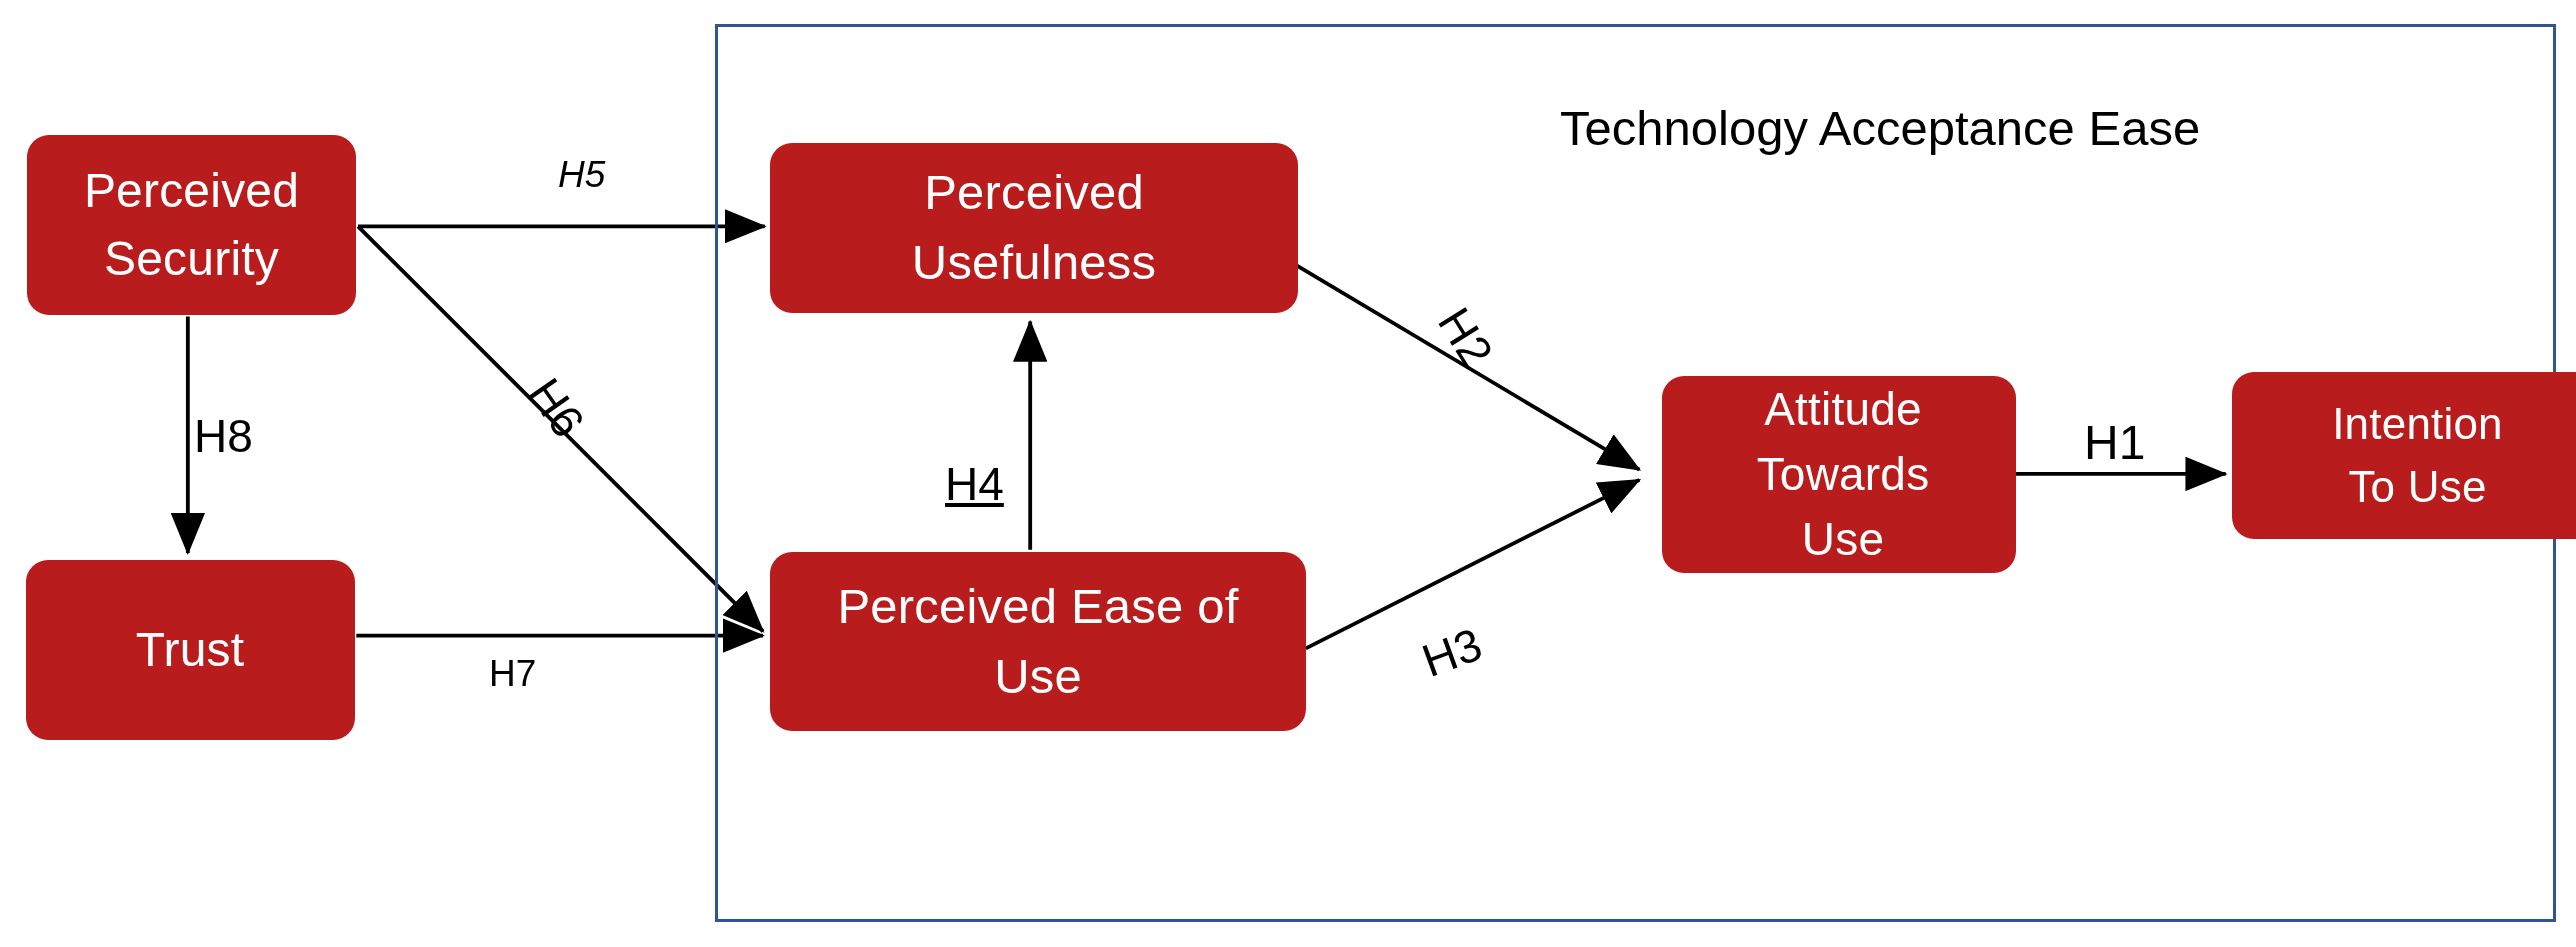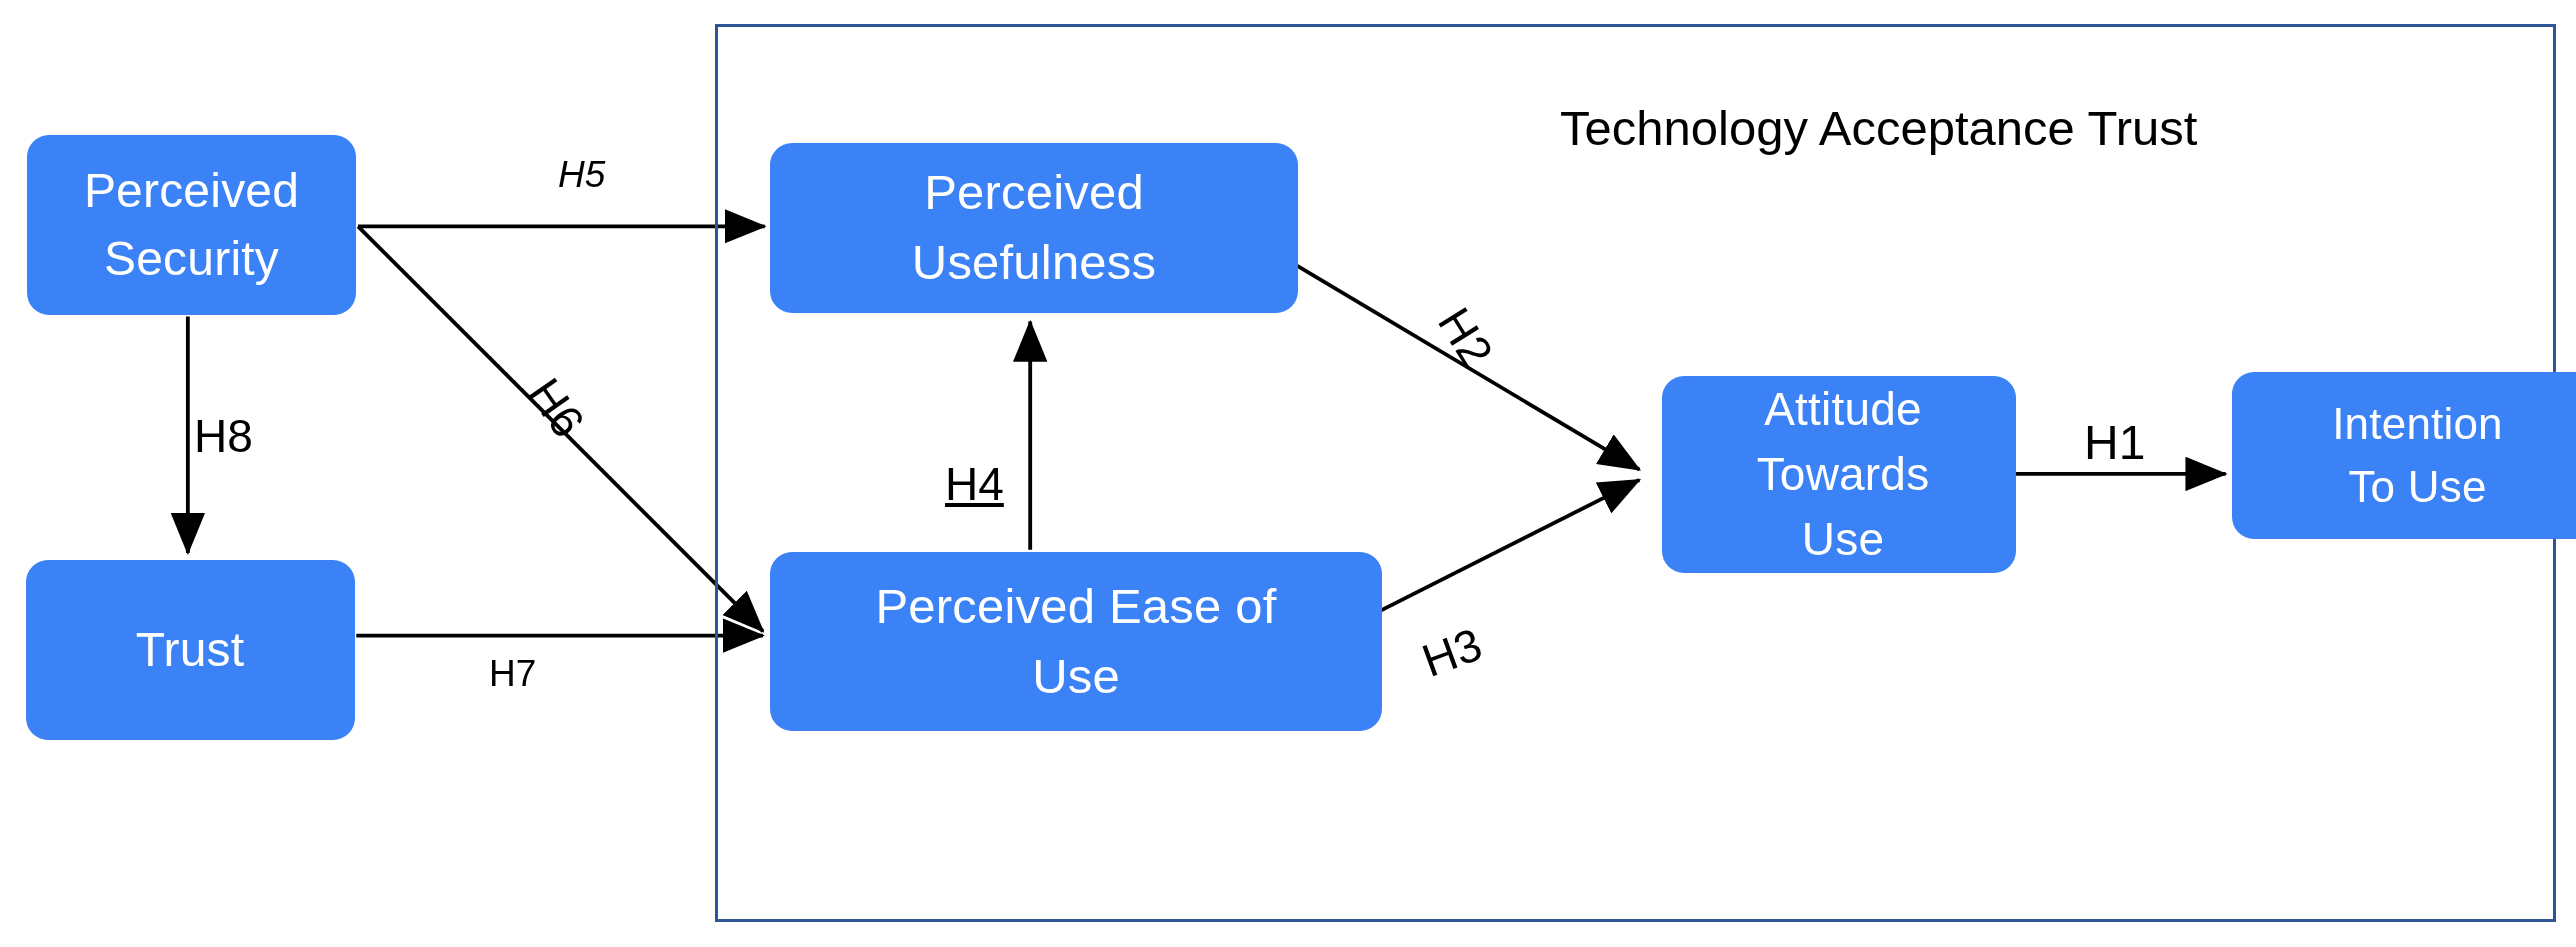--- a/index.html
+++ b/index.html
@@ -18,21 +18,21 @@
   #diagram-svg {
     position: absolute;
     left: 0;
     top: 0;
     width: 2576px;
     height: 947px;
   }
   .node-box {
     position: absolute;
     box-sizing: border-box;
-    background: #3b82f6;
+    background: #b91c1c;
     border-radius: 22px;
     color: #ffffff;
     display: flex;
     align-items: center;
     justify-content: center;
     text-align: center;
     font-family: "Liberation Sans", sans-serif;
     font-weight: 400;
     line-height: 1.42;
     letter-spacing: 0.2px;
@@ -107,37 +107,37 @@
 
     <g>
       <line x1="1534" y1="762" x2="1926" y2="564" stroke="#000000" stroke-width="4.5" marker-end="url(#arrowhead)"></line>
     </g>
 
     <g>
       <line x1="2350" y1="557" x2="2615" y2="557" stroke="#000000" stroke-width="4.5" marker-end="url(#arrowhead)"></line>
     </g>
   </svg>
 
-  <div class="container-title" style="left:1560px; top:100px; font-size:49px;">Technology Acceptance Trust</div>
+  <div class="container-title" style="left:1560px; top:100px; font-size:49px;">Technology Acceptance Ease</div>
 
   <div class="node-box" style="left:27px; top:135px; width:329px; height:180px; font-size:48px;">
     <span class="node-label">Perceived
 Security</span>
   </div>
 
   <div class="node-box" style="left:25.5px; top:560px; width:329px; height:180px; font-size:48px;">
     <span class="node-label">Trust</span>
   </div>
 
   <div class="node-box" style="left:770px; top:143px; width:528px; height:170px; font-size:49px;">
     <span class="node-label">Perceived
 Usefulness</span>
   </div>
 
-  <div class="node-box" style="left:770px; top:552px; width:612px; height:179px; font-size:49px;">
+  <div class="node-box" style="left:770px; top:552px; width:536px; height:179px; font-size:49px;">
     <span class="node-label">Perceived Ease of
 Use</span>
   </div>
 
   <div class="node-box" style="left:1662px; top:376px; width:354px; height:197px; font-size:46px;padding-left:8px;">
     <span class="node-label">Attitude
 Towards
 Use</span>
   </div>
 

